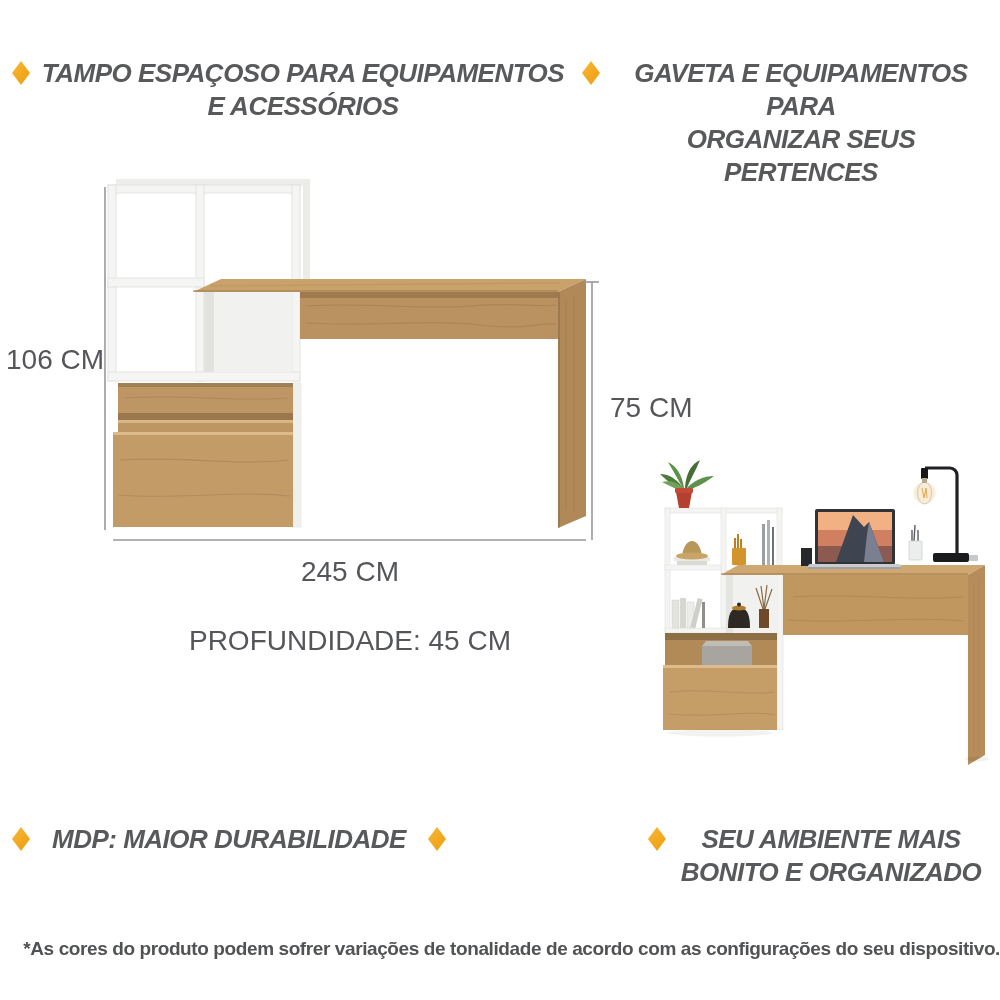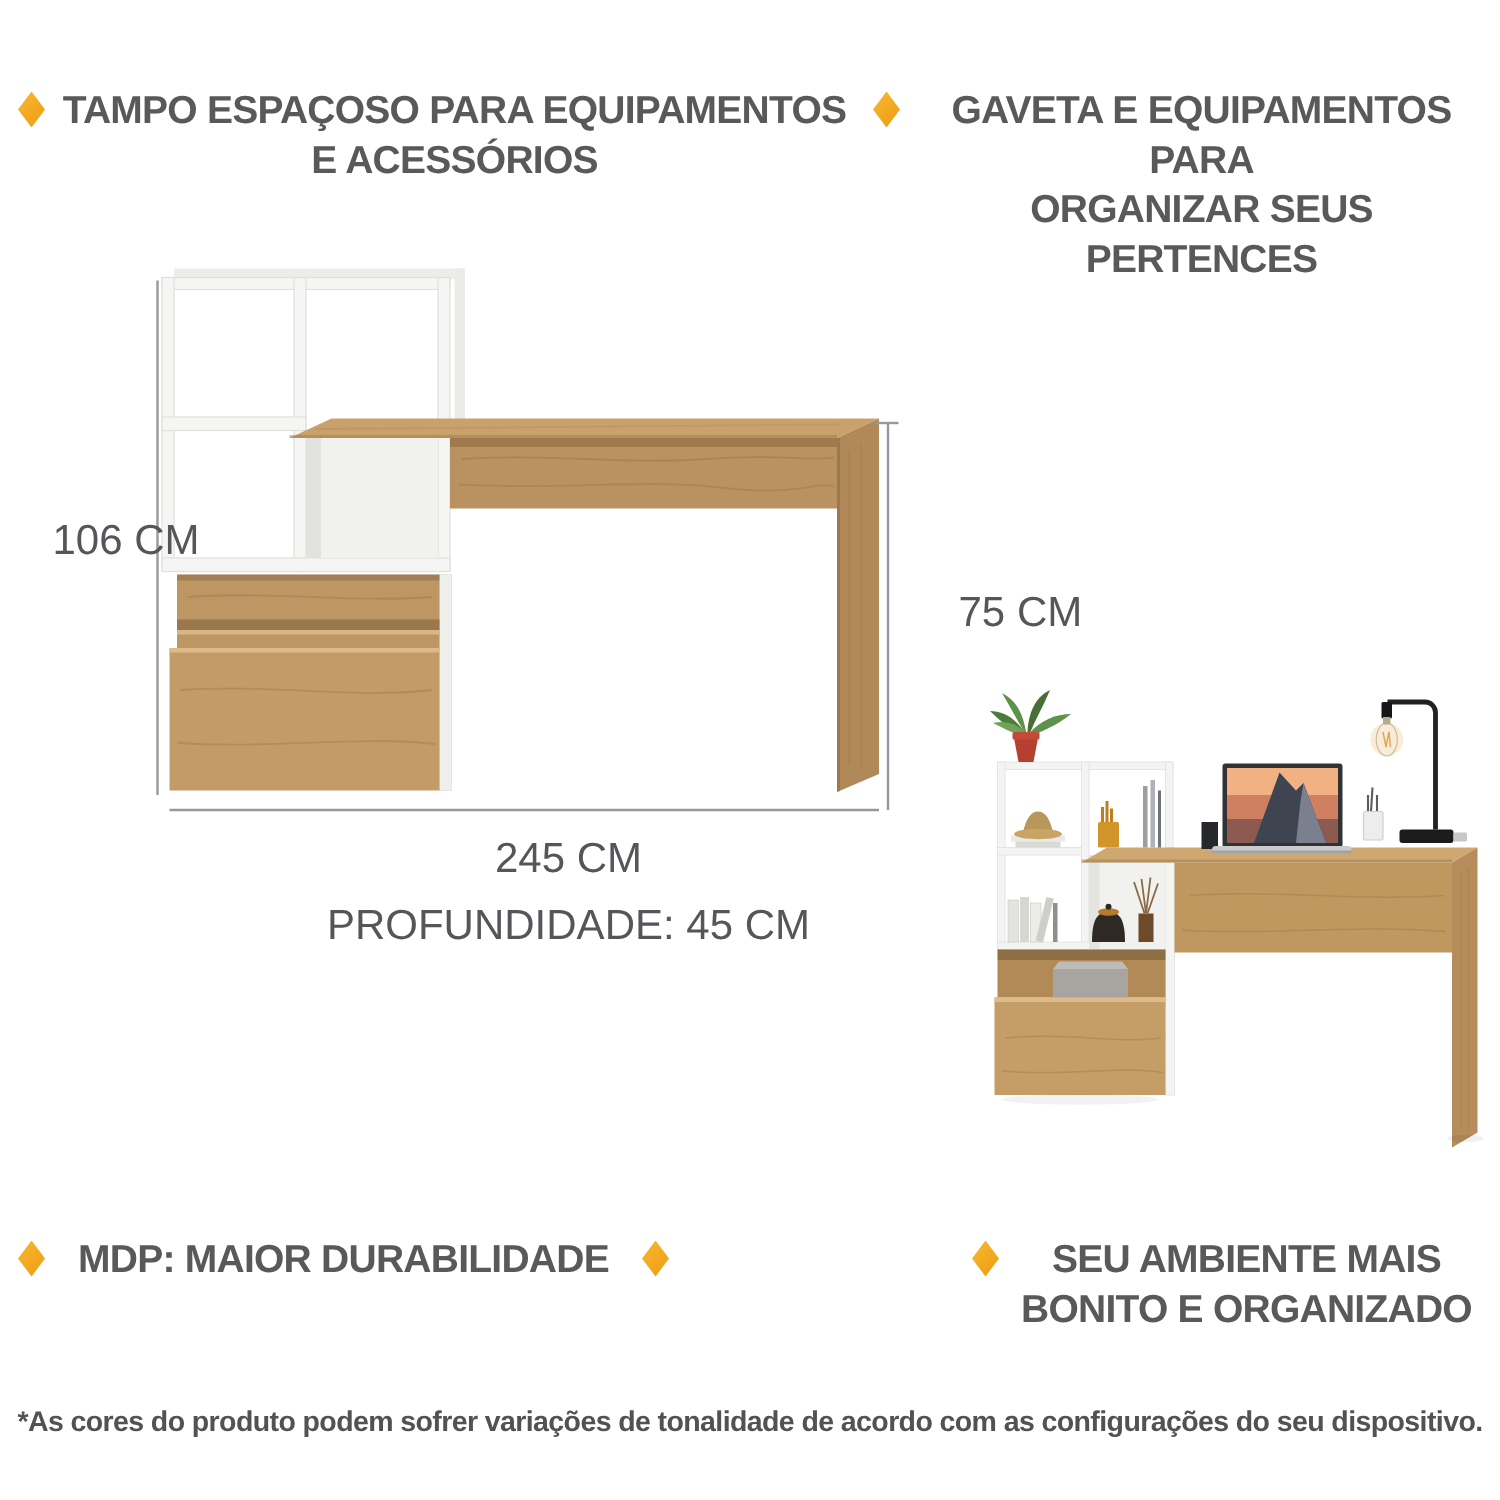--- a/index.html
+++ b/index.html
@@ -4,25 +4,25 @@
 <style>
   html,body{margin:0;padding:0;background:#fff;}
   body{width:1000px;height:1000px;overflow:hidden;}
   .canvas{position:relative;width:1000px;height:1000px;background:#fff;
           font-family:"Liberation Sans",sans-serif;color:#58595B;}
   .feature{position:absolute;display:flex;gap:8px;}
   .diamond{flex:none;width:18px;height:24px;margin-top:4px;
            background:linear-gradient(135deg,#F9B733,#EC9D0F);
            clip-path:polygon(50% 0,100% 50%,50% 100%,0 50%);}
   .feature-lines{flex:1;text-align:center;font-weight:bold;font-size:26px;
-                 line-height:33px;letter-spacing:-0.5px;color:#58595B;}
+                 line-height:33px;letter-spacing:-0.5px;color:#58595B;font-style:italic;}
   .fline{display:block;}
-  .dim-label{position:absolute;font-size:28px;line-height:33px;color:#55565A;margin-left:29px;}
+  .dim-label{position:absolute;font-size:28px;line-height:33px;color:#55565A;}
   .dim-label.center{text-align:center;}
-  .footnote{position:absolute;left:0;top:938px;width:1000px;text-align:center;
+  .footnote{position:absolute;left:0;top:938px;width:1000px;text-align:right;
             font-weight:bold;font-size:19px;letter-spacing:-0.4px;color:#515254;}
   svg{position:absolute;display:block;}
   #drawing-svg{left:0;top:160px;}
   #photo-svg{left:628px;top:412px;}
 </style>
 </head>
 <body>
 
 <div class="canvas">
 
@@ -92,21 +92,21 @@
       <line x1="105" y1="27" x2="105" y2="370"></line>
       <line x1="113" y1="380" x2="586" y2="380"></line>
       <line x1="592" y1="122" x2="592" y2="380"></line>
       <line x1="584" y1="122" x2="599" y2="122"></line>
     </g>
   </svg>
 
   <div class="dim-label" style="left:6px;top:343px;">106 CM</div>
   <div class="dim-label" style="left:610px;top:391px;">75 CM</div>
   <div class="dim-label center" style="left:250px;top:555px;width:200px;">245 CM</div>
-  <div class="dim-label center" style="left:150px;top:600px;width:400px;">PROFUNDIDADE: 45 CM</div>
+  <div class="dim-label center" style="left:150px;top:624px;width:400px;">PROFUNDIDADE: 45 CM</div>
 
   <svg id="photo-svg" width="372" height="358" viewBox="0 0 372 358">
 
     <g fill="#F4F4F2" stroke="#E2E2DF" stroke-width="0.6">
       <rect x="37" y="96" width="117" height="5"></rect>
       <rect x="37" y="96" width="5" height="125"></rect>
       <rect x="93" y="96" width="5" height="125"></rect>
       <rect x="149" y="96" width="5" height="125"></rect>
       <rect x="37" y="153" width="56" height="5"></rect>
       <rect x="37" y="216" width="117" height="5"></rect>

